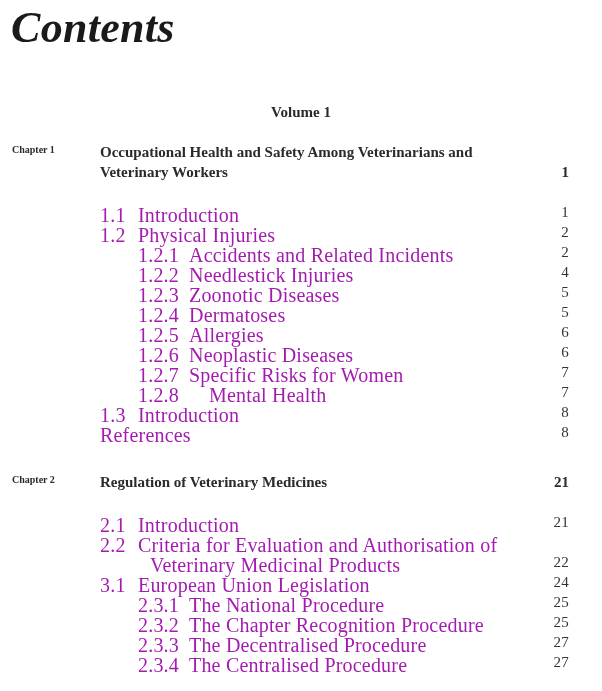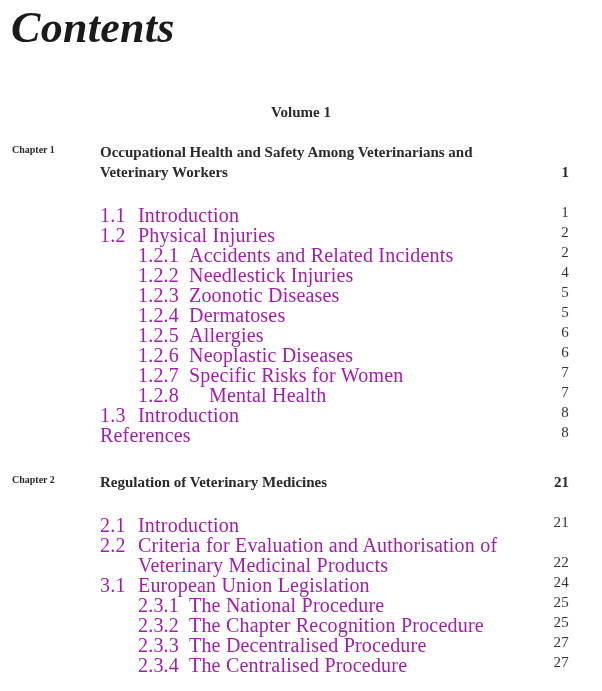--- a/index.html
+++ b/index.html
@@ -84,21 +84,21 @@
     <div class="abs chap-label" style="left: 12px; top: 474px;">Chapter 2</div>
     <div class="abs chap-title" style="left: 100px; top: 474px;">Regulation of Veterinary Medicines</div>
     <div class="abs chap-page" style="left: auto; top: 474px; right: 33px;">21</div>
     <div></div>
     <div class="abs entry" style="left: 100px; top: 514px;">2.1</div>
     <div class="abs entry" style="left: 138px; top: 514px;">Introduction</div>
     <div class="abs entry page" style="left: auto; top: 514px; right: 33px;">21</div>
     <div></div>
     <div class="abs entry" style="left: 100px; top: 534px;">2.2</div>
     <div class="abs entry" style="left: 138px; top: 534px;">Criteria for Evaluation and Authorisation of</div>
-    <div class="abs entry" style="left: 138px; top: 554px; text-align: center;">Veterinary Medicinal Products</div>
+    <div class="abs entry" style="left: 150px; top: 554px; text-align: center;">Veterinary Medicinal Products</div>
     <div class="abs entry page" style="left: auto; top: 554px; right: 33px;">22</div>
     <div></div>
     <div class="abs entry" style="left: 100px; top: 574px;">3.1</div>
     <div class="abs entry" style="left: 138px; top: 574px;">European Union Legislation</div>
     <div class="abs entry page" style="left: auto; top: 574px; right: 33px;">24</div>
     <div></div>
     <div class="abs entry" style="left: 138px; top: 594px;">2.3.1</div>
     <div class="abs entry" style="left: 189px; top: 594px;">The National Procedure</div>
     <div class="abs entry page" style="left: auto; top: 594px; right: 33px;">25</div>
     <div></div>

